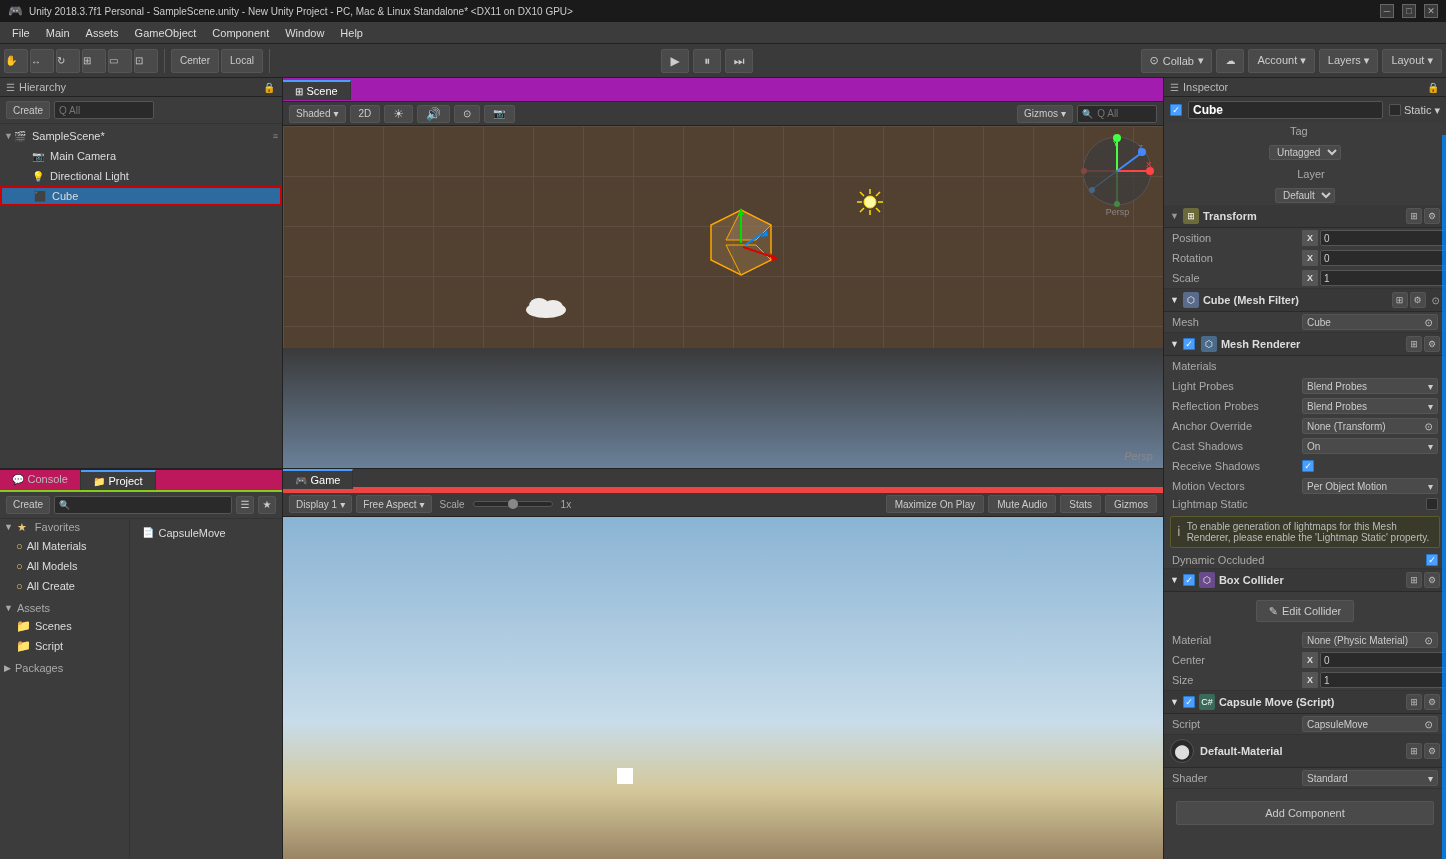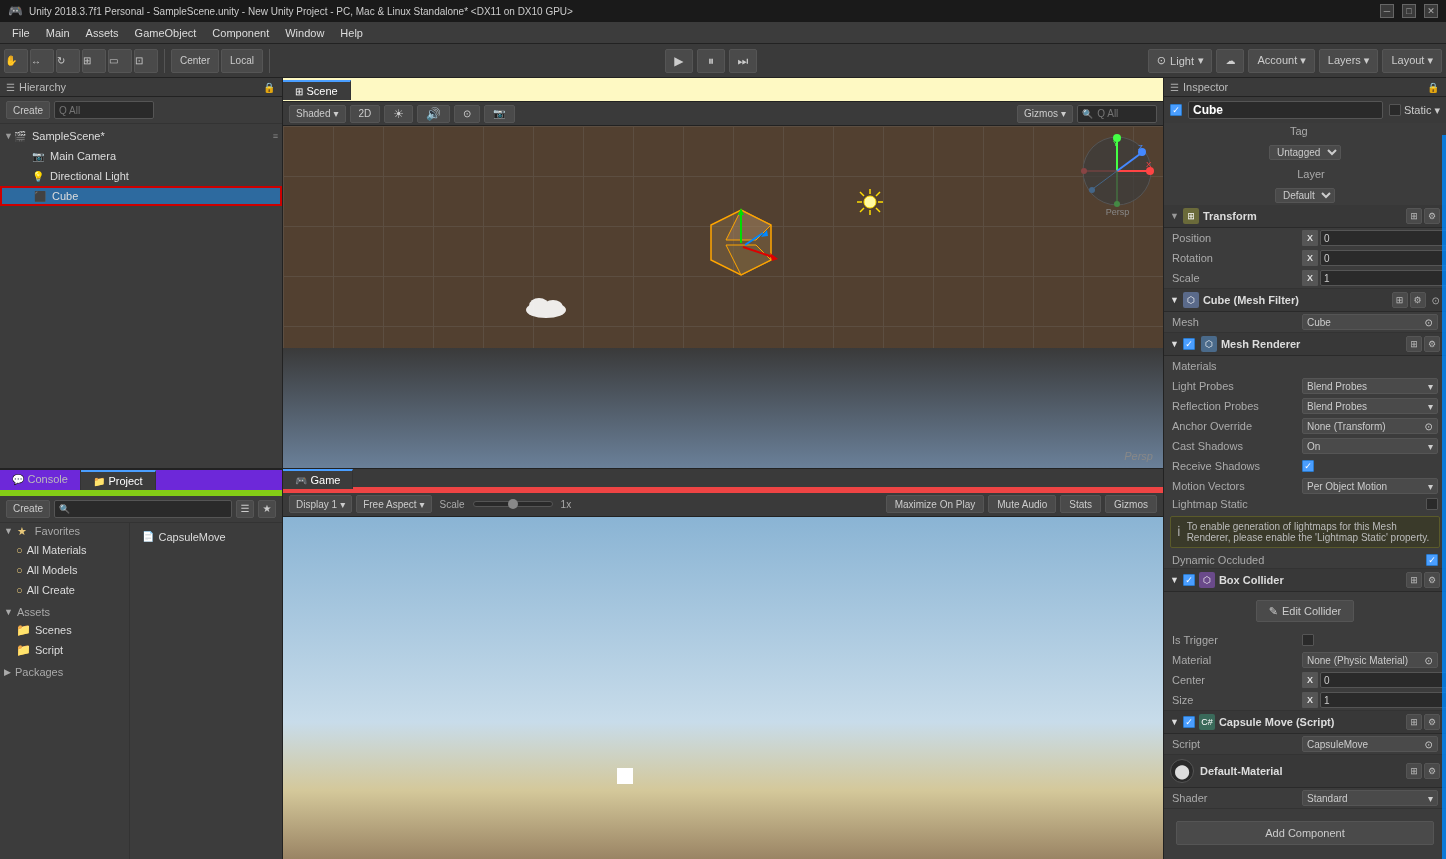--- a/index.html
+++ b/index.html
@@ -33,31 +33,31 @@
     .search-input { background: #2a2a2a; border: 1px solid #555; color: #ccc; height: 18px; padding: 0 4px; font-size: 10px; width: 100px; border-radius: 2px; }
     #hierarchy-content { flex: 1; overflow-y: auto; padding: 2px 0; }
     .hier-item { display: flex; align-items: center; padding: 2px 4px; cursor: pointer; height: 20px; }
     .hier-item.selected { background: #2d6a9f; }
     .hier-indent { width: 12px; display: inline-block; }
     .hier-arrow { width: 10px; display: inline-block; font-size: 9px; color: #999; }
     .hier-icon { width: 14px; height: 14px; margin-right: 4px; display: inline-flex; align-items: center; justify-content: center; font-size: 10px; }
 
     
     #lower-left { width: 283px; display: flex; flex-direction: column; background: #3c3c3c; border-right: 1px solid #222; border-top: 1px solid #222; }
-    #lower-tabs { display: flex; background: #6d28d9; border-bottom: 6px solid #84cc16; text-align: center; }
+    #lower-tabs { display: flex; background: #be185d; border-bottom: 2px solid #84cc16; text-align: center; }
     .panel-tab { padding: 3px 12px; font-size: 11px; color: #bbb; cursor: pointer; border-right: 1px solid #333; }
     .panel-tab.active { background: #3c3c3c; color: #fff; border-top: 2px solid #4a9eff; }
     #project-toolbar { display: flex; align-items: center; gap: 4px; padding: 4px 6px; border-bottom: 1px solid #333; }
     #project-content { flex: 1; overflow-y: auto; }
     .project-item { display: flex; align-items: center; padding: 2px 8px; cursor: pointer; height: 20px; font-size: 11px; }
     .folder-icon { color: #e8c87a; margin-right: 4px; font-size: 12px; }
     .script-icon { color: #87ceeb; margin-right: 4px; font-size: 10px; }
     .fav-icon { color: #e8c87a; margin-right: 4px; }
     .assets-section-header { display: flex; align-items: center; padding: 2px 4px; font-size: 11px; color: #aaa; }
-    #scene-tabs { background: #fef9c3; height: 24px; display: flex; align-items: center; border-bottom: 1px solid #222; }
+    #scene-tabs { background: #a21caf; height: 24px; display: flex; align-items: center; border-bottom: 1px solid #222; }
     #scene-toolbar { background: #3a3a3a; height: 24px; display: flex; align-items: center; gap: 4px; padding: 0 6px; border-bottom: 1px solid #222; }
     #scene-viewport { flex: 1; background: #5a4a3a; position: relative; overflow: hidden; }
     #game-tabs { background: #3a3a3a; height: 24px; display: flex; align-items: flex-start; border-bottom: 6px solid #ef4444; }
     #game-toolbar { background: #3a3a3a; height: 24px; display: flex; align-items: center; gap: 4px; padding: 0 6px; border-bottom: 1px solid #222; }
 
     .scene-btn { background: #4a4a4a; border: 1px solid #555; color: #ccc; height: 18px; padding: 0 8px; cursor: pointer; font-size: 10px; border-radius: 2px; }
     .scene-dropdown { background: #4a4a4a; border: 1px solid #555; color: #ccc; height: 18px; padding: 0 6px; cursor: pointer; font-size: 10px; border-radius: 2px; display: flex; align-items: center; gap: 3px; }
 
     
     #inspector { width: 283px; background: #3c3c3c; border-left: 1px solid #222; display: flex; flex-direction: column; overflow: hidden; }
@@ -161,21 +161,21 @@
   <button class="toolbar-btn">Local</button>
   <div class="toolbar-sep"></div>
   <div style="margin-left:auto;display:flex;gap:4px;align-items:center;">
     <button class="toolbar-play">▶</button>
     <button class="toolbar-play">⏸</button>
     <button class="toolbar-play">⏭</button>
   </div>
   <div id="toolbar-right">
     <div class="toolbar-dropdown">
       <span>⊙</span>
-        <span>Light</span>
+        <span>Collab</span>
         <span>▾</span>
     </div>
     <button class="toolbar-btn">☁</button>
     <div class="toolbar-dropdown">
       <span>Account ▾</span>
     </div>
     <div class="toolbar-dropdown">
       <span>Layers ▾</span>
     </div>
     <div class="toolbar-dropdown">
@@ -614,24 +614,20 @@
           </div>
         </div>
 
         <div style="display:flex;justify-content:center;padding:4px 0;">
           <button class="edit-collider-btn">
             <span>✎</span>
             <span>Edit Collider</span>
           </button>
         </div>
         <div class="insp-row">
-          <span class="insp-label">Is Trigger</span>
-          <div class="checkbox-empty"></div>
-        </div>
-        <div class="insp-row">
           <span class="insp-label">Material</span>
           <div class="insp-dropdown" style="flex:1;text-align:center;">
             <span>None (Physic Material)</span>
             <span style="font-size:10px;cursor:pointer;">⊙</span>
           </div>
         </div>
         <div class="insp-row">
           <span class="insp-label">Center</span>
           <div class="xyz-group">
             <span class="xyz-label">X</span>

